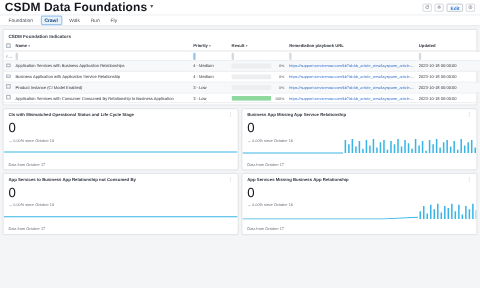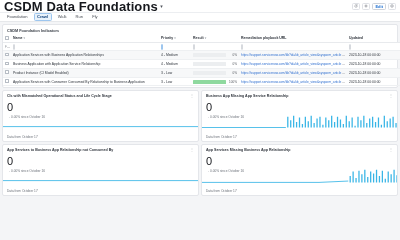--- a/index.html
+++ b/index.html
@@ -14,21 +14,21 @@
   
   .header {
     background: #ffffff;
     height: 13px;
     display: flex;
     align-items: center;
     padding: 0 4px;
     border-bottom: 1px solid #eceef1;
   }
   .page-title {
-    font-size: 13px;
+    font-size: 10px;
     font-weight: bold;
     color: #16181d;
     letter-spacing: .1px;
     white-space: nowrap;
   }
   .title-caret {
     font-size: 5px; color: #50555e; margin-left: 2.5px; line-height: 1;
   }
   .header-spacer { flex: 1; }
   .header-actions { display: flex; align-items: center; gap: 2px; }

